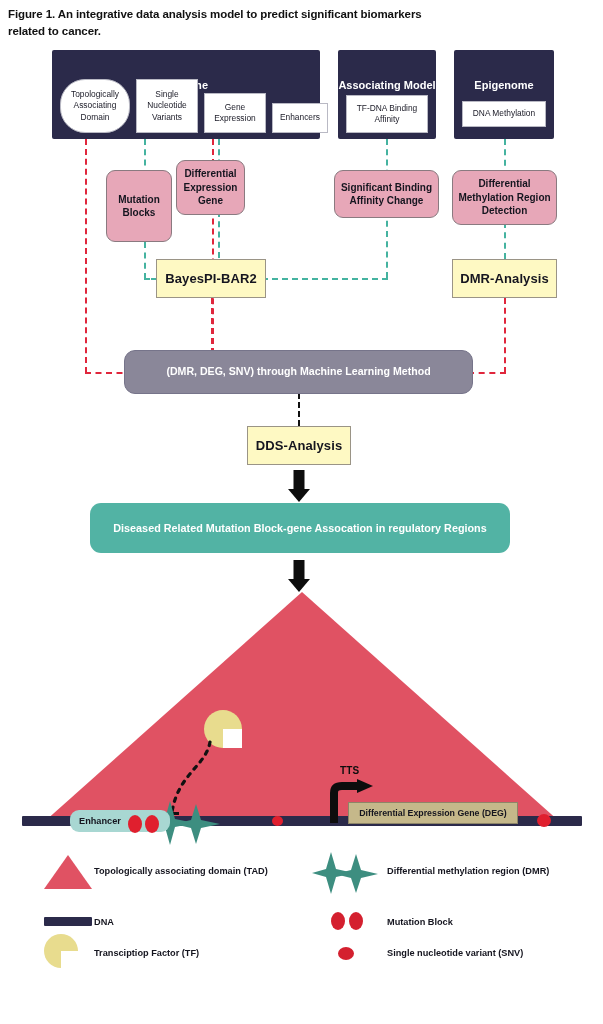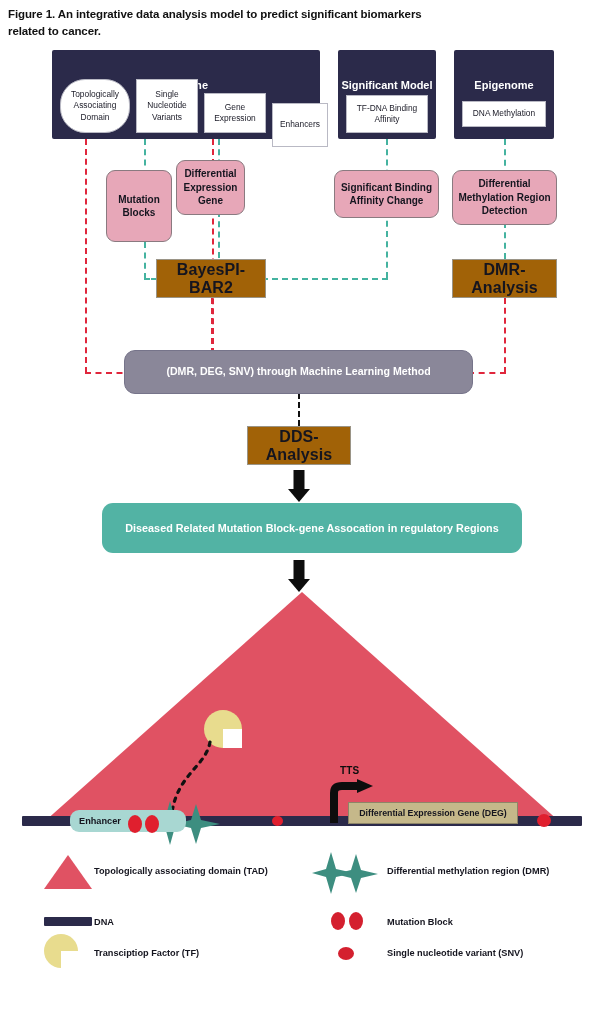--- a/index.html
+++ b/index.html
@@ -47,25 +47,25 @@
     border-radius: 9px;
     display: flex; align-items: center; justify-content: center;
     text-align: center;
     font-size: 10px; font-weight: bold; color: #15151f;
     line-height: 1.35; padding: 2px 4px;
   }
 
   
   .yellowbox {
     position: absolute;
-    background: #a16207;
+    background: #fef9c3;
     border: 1px solid #9a9486;
     display: flex; align-items: center; justify-content: center;
     text-align: center;
-    font-size: 16px; font-weight: bold; color: #15151f;
+    font-size: 13px; font-weight: bold; color: #15151f;
     letter-spacing: 0.1px;
   }
 
   
   .greybox {
     position: absolute;
     background: #8a8799;
     border: 1px solid #76748a;
     border-radius: 11px;
     display: flex; align-items: center; justify-content: center;
@@ -76,21 +76,20 @@
 
   
   .tealbox {
     position: absolute;
     background: #52b3a4;
     border-radius: 11px;
     display: flex; align-items: center; justify-content: center;
     text-align: center;
     font-size: 10.8px; font-weight: bold; color: #ffffff;
     padding: 4px 10px;
-    margin-left: 12px;
   }
 
   
   .vline, .hline { position: absolute; }
   .teal-v { border-left: 2.4px dashed #45b3a0; }
   .teal-h { border-top: 2.4px dashed #45b3a0; }
   .red-v  { border-left: 2.6px dashed #e0263c; }
   .red-h  { border-top: 2.6px dashed #e0263c; }
   .black-v{ border-left: 2.6px dashed #101010; }
 
@@ -209,25 +208,25 @@
   <div class="vline red-v" style="left:504px; top:298px; height:75px;"></div>
   <div class="hline red-h" style="left:468px; top:372px; width:38px;"></div>
 
   <div class="vline black-v" style="left:298px; top:393px; height:33px;"></div>
 
   <div class="panel" style="left:52px; top:50px; width:268px; height:89px;">
     <div class="panel-title">Genome</div>
     <div class="subbox" style="left:8px; top:29px; width:70px; height:54px;border-radius:25px;">Topologically Associating Domain</div>
     <div class="subbox" style="left:84px; top:29px; width:62px; height:54px;">Single Nucleotide Variants</div>
     <div class="subbox" style="left:152px; top:43px; width:62px; height:40px;">Gene Expression</div>
-    <div class="subbox" style="left:220px; top:53px; width:56px; height:44px;">Enhancers</div>
+    <div class="subbox" style="left:220px; top:53px; width:56px; height:30px;">Enhancers</div>
   </div>
 
   <div class="panel" style="left:338px; top:50px; width:98px; height:89px;">
-    <div class="panel-title">Significant Model</div>
+    <div class="panel-title">Associating Model</div>
     <div class="subbox" style="left:8px; top:45px; width:82px; height:38px;">TF-DNA Binding Affinity</div>
   </div>
 
   <div class="panel" style="left:454px; top:50px; width:100px; height:89px;">
     <div class="panel-title">Epigenome</div>
     <div class="subbox" style="left:8px; top:51px; width:84px; height:26px;">DNA Methylation</div>
   </div>
 
   <div class="pinkbox" style="left:106px; top:170px; width:66px; height:72px;">Mutation Blocks</div>
   <div class="pinkbox" style="left:176px; top:160px; width:69px; height:55px;">Differential Expression Gene</div>
@@ -270,21 +269,21 @@
       <path d="M 62 4 C 58 28, 30 36, 24 74" stroke="#111111" stroke-width="3.2" stroke-dasharray="3.5,6" stroke-linecap="round" fill="none"></path>
     </svg>
 
     <div style="position:absolute; left:157px; top:229px; width:22px; height:3.2px; background:#111111;"></div>
 
     <svg style="position:absolute; left:150px; top:218px; width:70px; height:44px;">
       <path d="M 20 0 L 25 18 L 45 22 L 25 26 L 20 44 L 15 26 L 0 22 L 15 18 Z" fill="#3d8e80"></path>
       <path d="M 46 3 L 51 19 L 70 23 L 51 27 L 46 43 L 41 27 L 24 23 L 41 19 Z" fill="#3d8e80"></path>
     </svg>
 
-    <div class="enhancer" style="left:70px; top:227px; width:116px; height:22px;">Enhancer</div>
+    <div class="enhancer" style="left:70px; top:227px; width:100px; height:22px;">Enhancer</div>
 
     <div class="snv" style="left:128px; top:232px; width:14px; height:18px;"></div>
     <div class="snv" style="left:145px; top:232px; width:14px; height:18px;"></div>
 
     <div class="snv" style="left:272px; top:233px; width:11px; height:10px;"></div>
     <div class="snv" style="left:537px; top:231px; width:14px; height:13px;"></div>
 
     <div class="tts-text" style="left:340px; top:182px;">TTS</div>
     <svg style="position:absolute; left:327px; top:196px; width:48px; height:44px;">
       <path d="M 7 44 L 7 14 Q 7 7, 15 7 L 34 7" stroke="#0d0d0d" stroke-width="8" fill="none" stroke-linecap="butt"></path>

